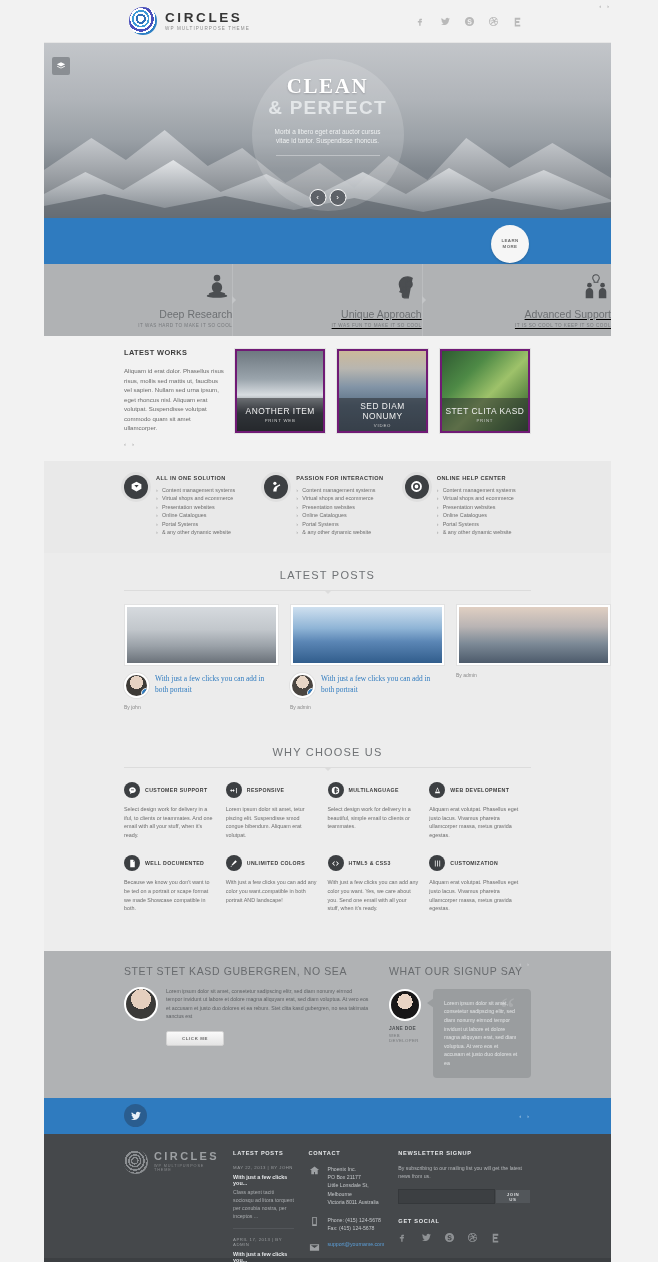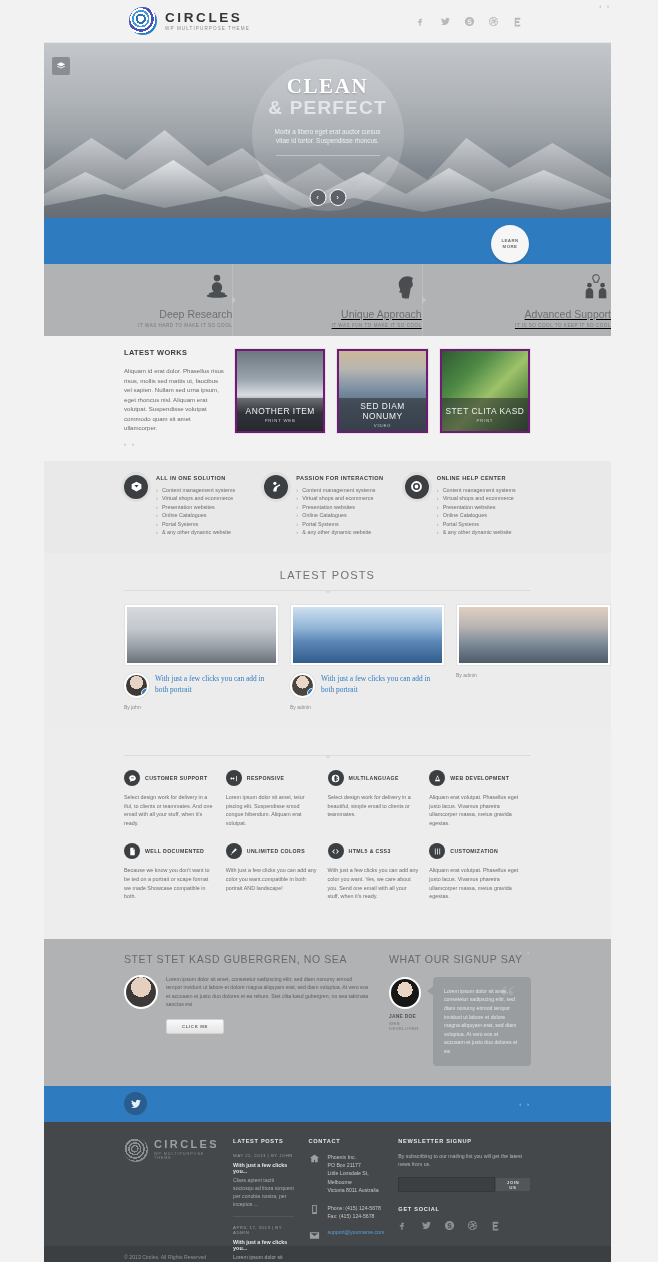--- a/index.html
+++ b/index.html
@@ -391,20 +391,21 @@
       <div class="post">
         <div class="pimg">
             <div style="background:linear-gradient(180deg,#e0cfc2 0%,#b9b4b4 35%,#7d8a97 65%,#4d5b6b 100%);"></div>
           </div>
         <div class="pby">By admin</div>
       </div>
     </div>
   </div>
 
   <div class="why">
+    <div class="sect-h">WHY CHOOSE US</div>
     <div class="sect-rule"></div>
     <div class="wgrid">
 
       <div class="wi">
         <div class="wi-h">
             <div class="wi-ic">
               <svg viewBox="0 0 24 24">
                 <path d="M12 3C6.9 3 3 6.3 3 10.5c0 2.3 1.2 4.3 3.2 5.7L5.5 21l4.5-2.3c.6.1 1.3.2 2 .2 5.1 0 9-3.3 9-7.4S17.1 3 12 3zm-4 6h8v2H8z"></path>
               </svg>
             </div>

